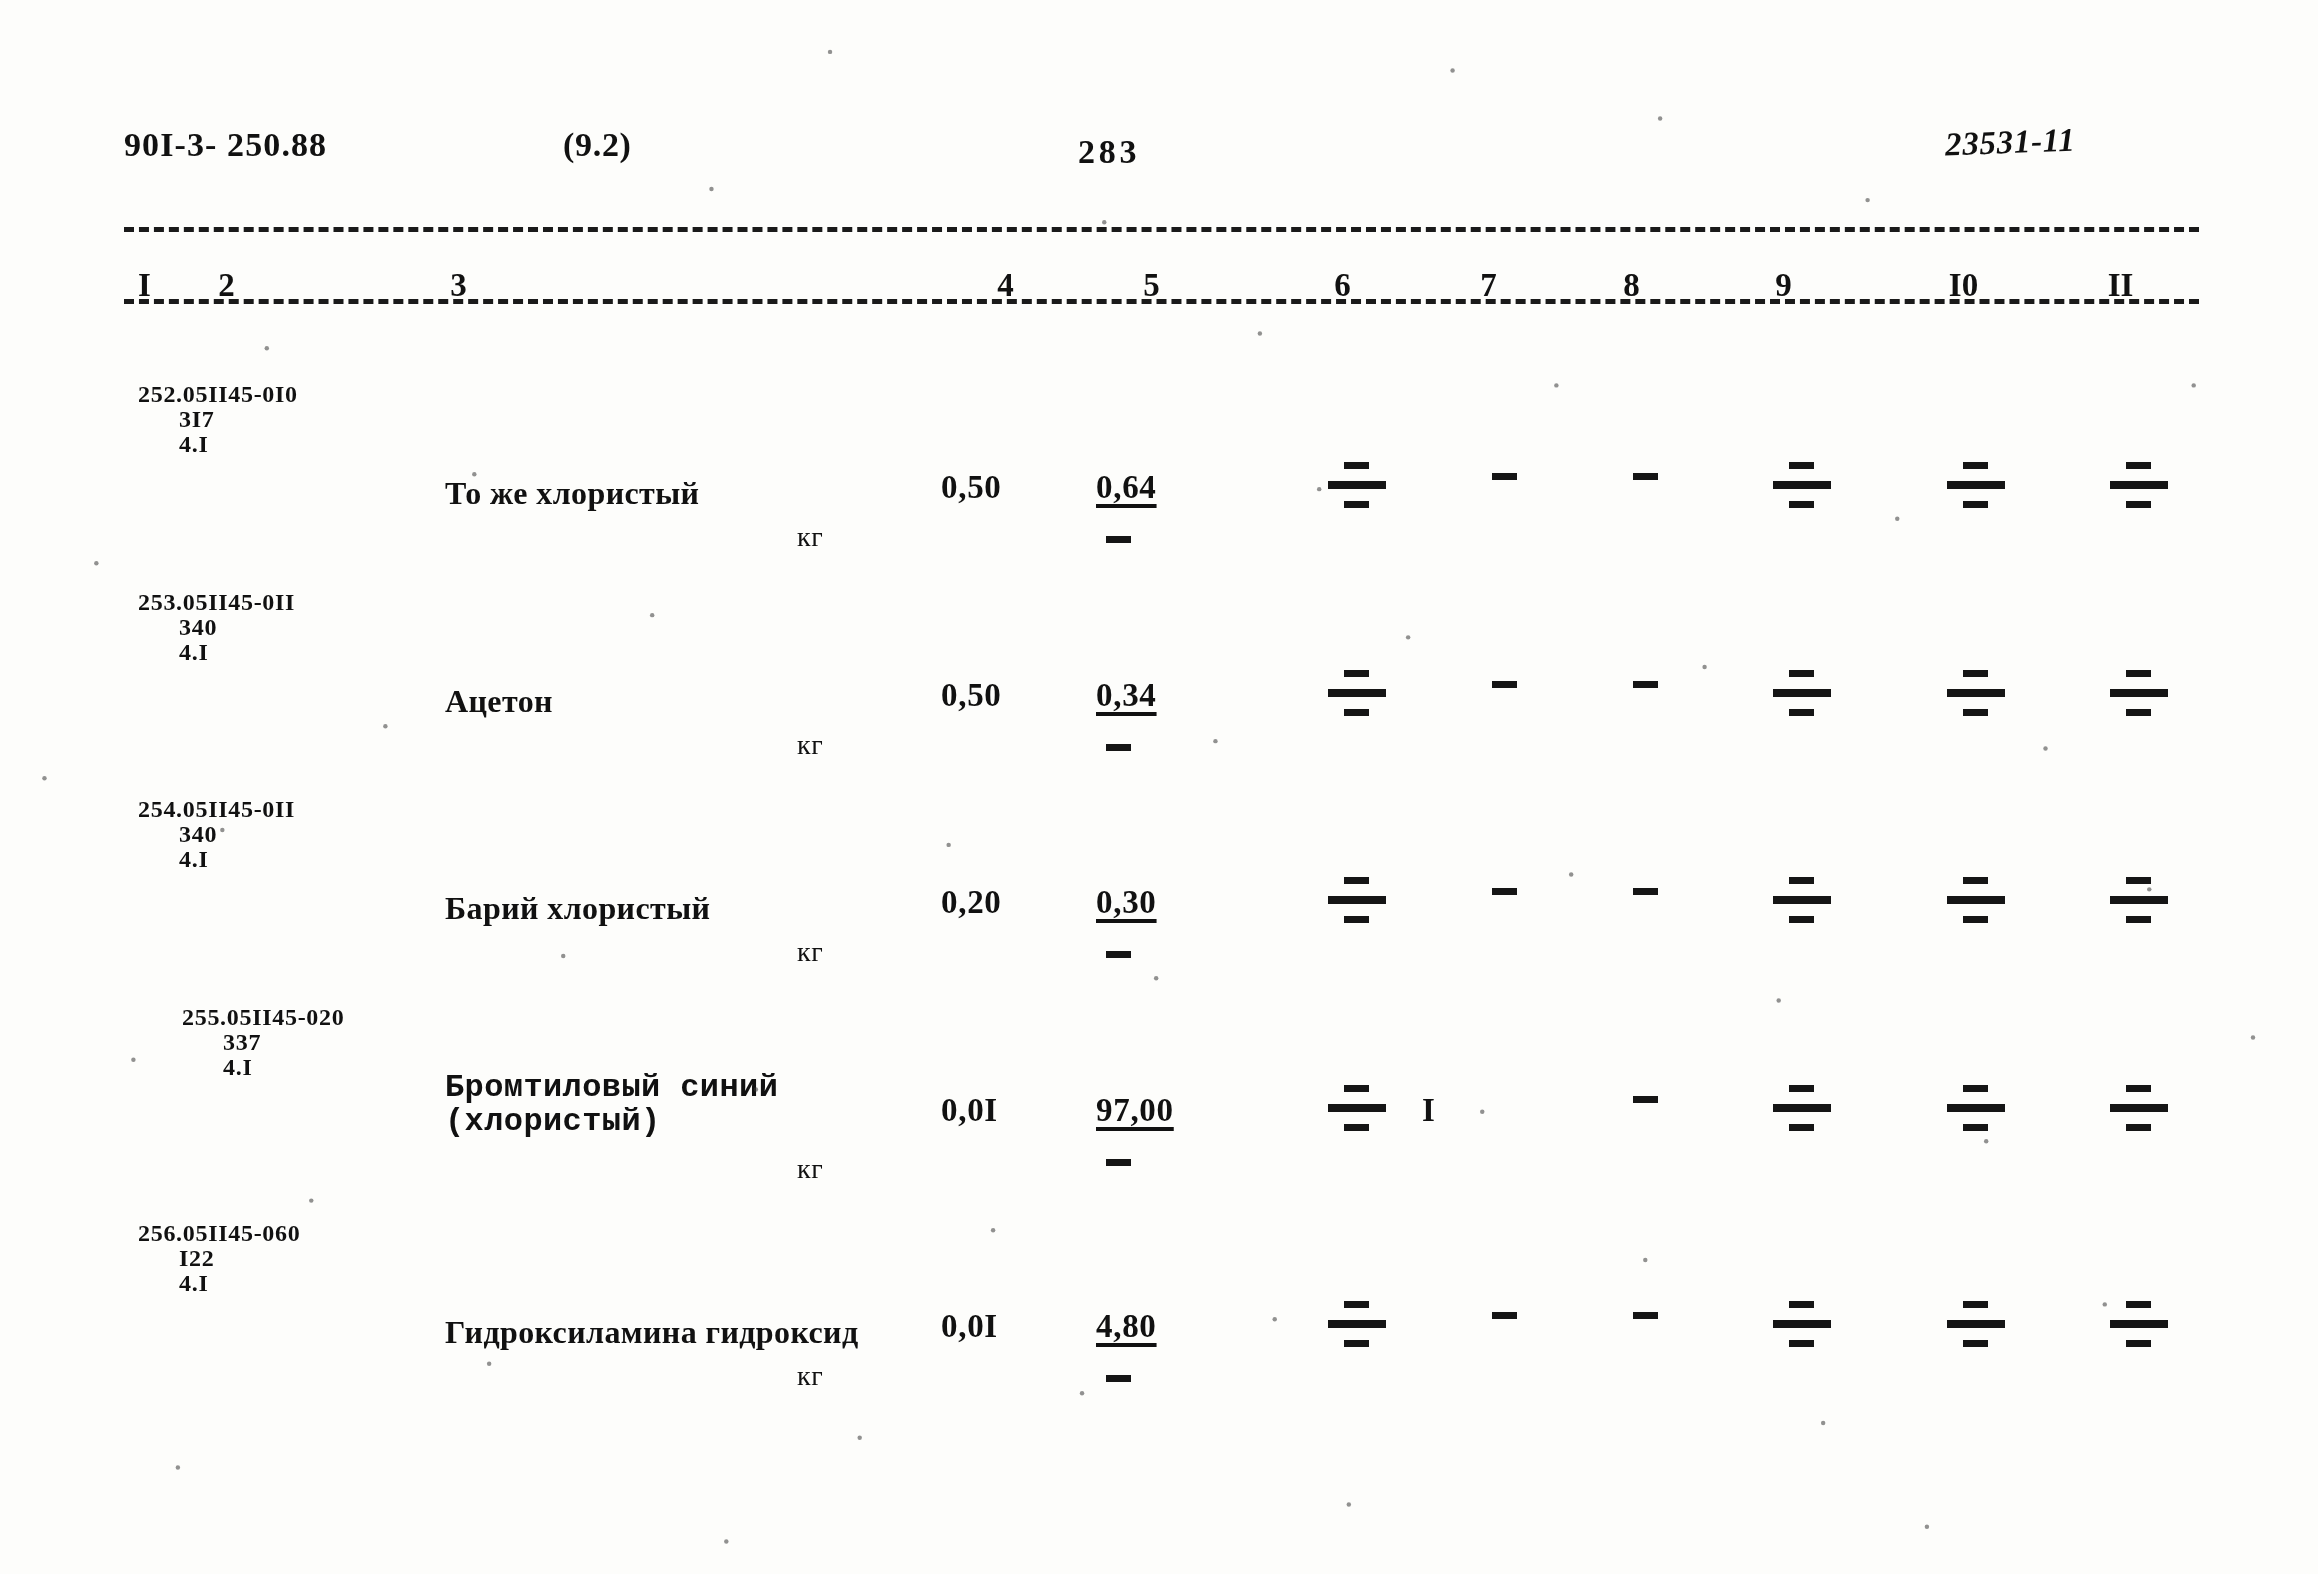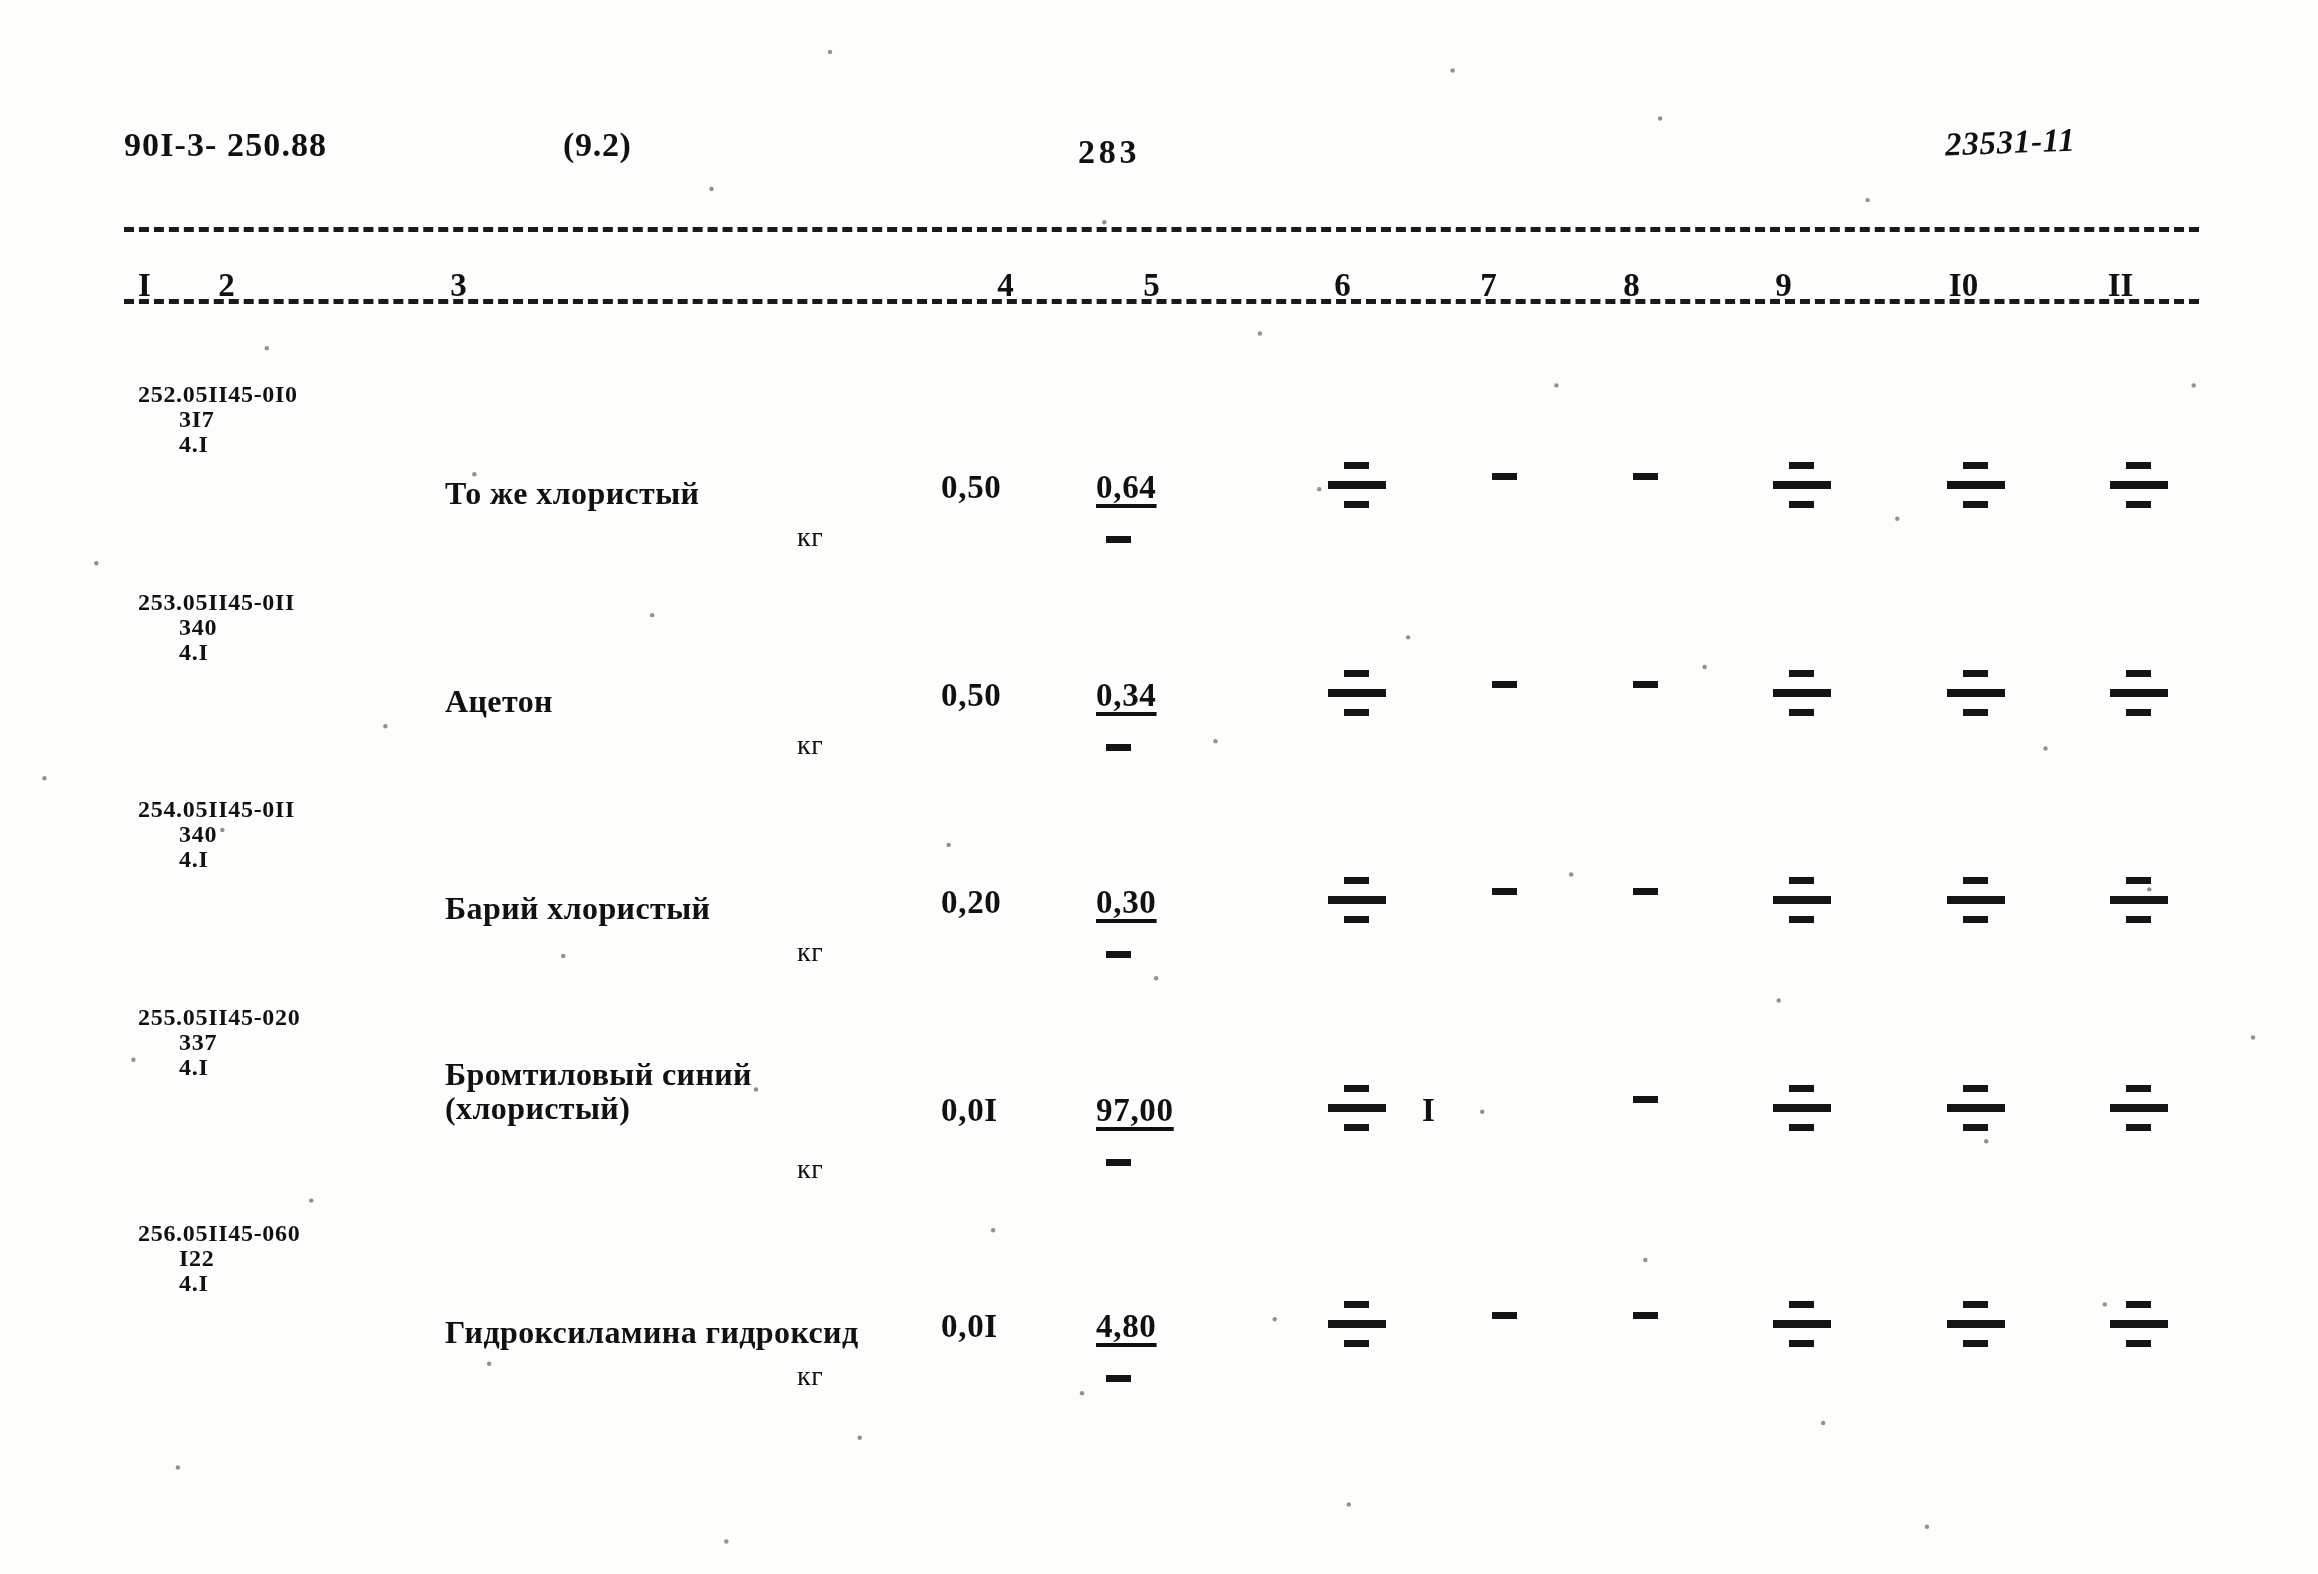--- a/index.html
+++ b/index.html
@@ -296,26 +296,26 @@
           <i class="m"></i>
           <i class="b"></i>
         </div>
         <div class="frac" style="left: 2138px; top: 80px;">
           <i class="t"></i>
           <i class="m"></i>
           <i class="b"></i>
         </div>
       </div>
       <div class="row" style="top: 1005px;">
-        <div class="code-block" style="top: 0px;">
+        <div class="code-block" style="top: 0px; margin-left: 44px;">
           <div class="code-line1">255.05II45-020</div>
           <div class="code-line2">337</div>
           <div class="code-line3">4.I</div>
         </div>
-        <div class="name" style="left: 445px; top: 53px;">
+        <div class="name" style="left: 445px; top: 66px; font-family: Liberation Mono, monospace;">
           <div>Бромтиловый синий</div>
           <div>(хлористый)</div>
         </div>
         <div class="unit" style="left: 797px; top: 148px;">кг</div>
         <div class="val" style="left: 1023px; top: 87px;">0,0I</div>
         <div class="val underlined" style="left: 1178px; top: 87px;">97,00</div>
         <div class="subtick" style="left: 1106px; top: 154px;"></div>
         <div class="frac" style="left: 1356px; top: 80px;">
           <i class="t"></i>
           <i class="m"></i>

